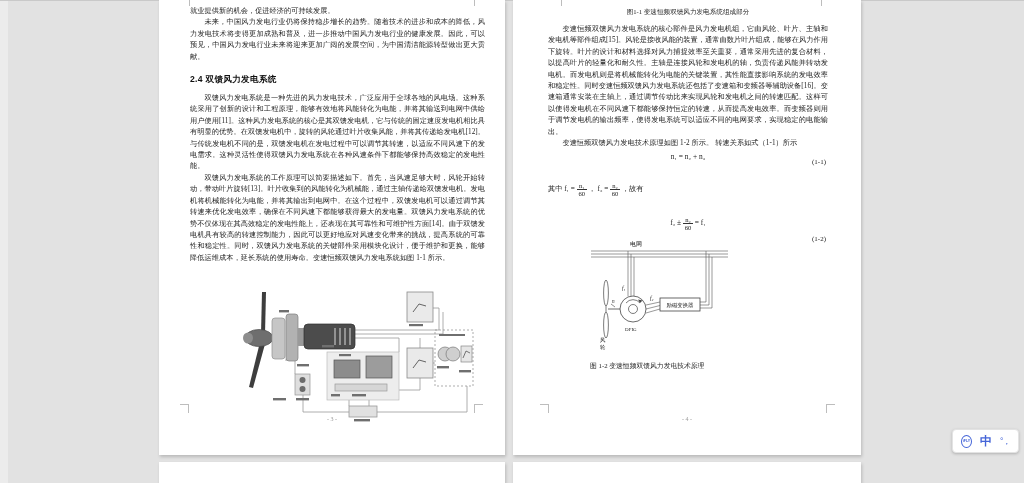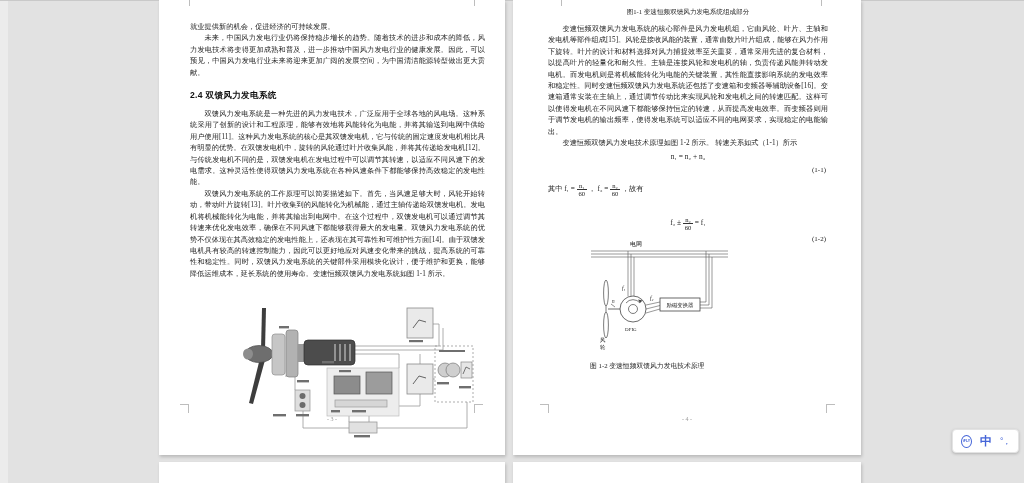--- a/index.html
+++ b/index.html
@@ -15,21 +15,21 @@
   .page{
     position:absolute;background:#ffffff;
     box-shadow:1px 2px 3px rgba(0,0,0,0.18);
   }
   .page1{left:159px;top:0;width:346px;height:455px;}
   .page2{left:513px;top:0;width:348px;height:455px;}
   .page3{left:159px;top:462px;width:346px;height:21px;}
   .page4{left:513px;top:462px;width:348px;height:21px;}
 
   .pbody{position:absolute;inset:0;overflow:hidden;}
-  .p1body{padding:6px 20px 0 31px;margin-top:16px;}
+  .p1body{padding:6px 20px 0 31px;}
   .p2body{padding:6px 33px 0 35px;}
 
   .para{
     font-size:7.2px;line-height:11.4px;color:#1c1c1c;margin:0;
     text-align:justify;letter-spacing:0.05px;
   }
   .indent{text-indent:2em;}
   .heading{
     font-family:"Liberation Sans","DejaVu Sans",sans-serif;
     font-size:8.6px;font-weight:700;color:#111;
@@ -40,21 +40,21 @@
 
   
   .tick-t{position:absolute;top:0;width:1px;height:6px;background:#bdbdbd;}
   .mark{position:absolute;width:8px;height:8px;}
   .mark-bl{border-top:1px solid #bdbdbd;border-right:1px solid #bdbdbd;}
   .mark-br{border-top:1px solid #bdbdbd;border-left:1px solid #bdbdbd;}
 
   
   .eqrow{position:relative;height:13px;margin:3px 0 2px 0;text-align:center;font-size:7.4px;color:#1c1c1c;}
   .eqrow.tall{height:19px;line-height:19px;}
-  .eqnum{position:absolute;right:2px;top:14px;font-size:7px;font-style:normal;}
+  .eqnum{position:absolute;right:2px;top:6px;font-size:7px;font-style:normal;}
   .it{}
   .frac{display:inline-block;vertical-align:middle;text-align:center;font-size:6.6px;line-height:7.5px;margin:0 2px;}
   .frac .fnum{display:block;border-bottom:0.5px solid #333;padding:0 2px;}
   .frac .fden{display:block;}
   .qzline{font-size:7.2px;color:#1c1c1c;margin:15px 0;line-height:18px;}
   .shizhong{margin-top:4px;}
 
   .figwrap-left{margin:26px 0 0 49px;}
   .figwrap-right{margin:6px 0 0 40px;}
   .fig2-caption{font-size:6.8px;color:#1c1c1c;margin:3px 0 0 42px;}

